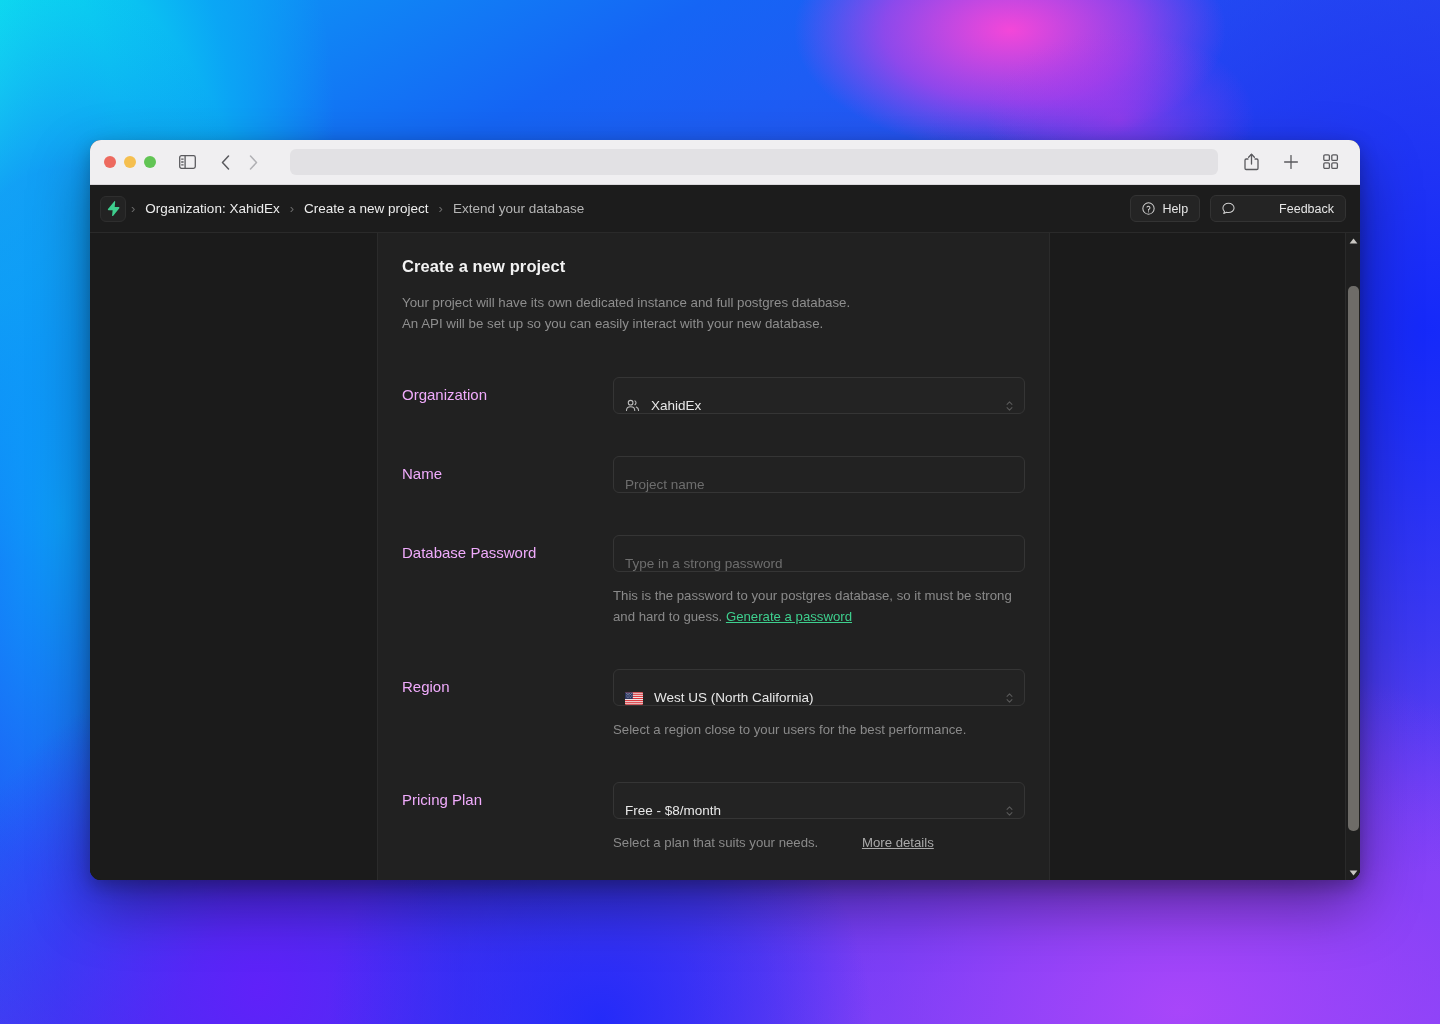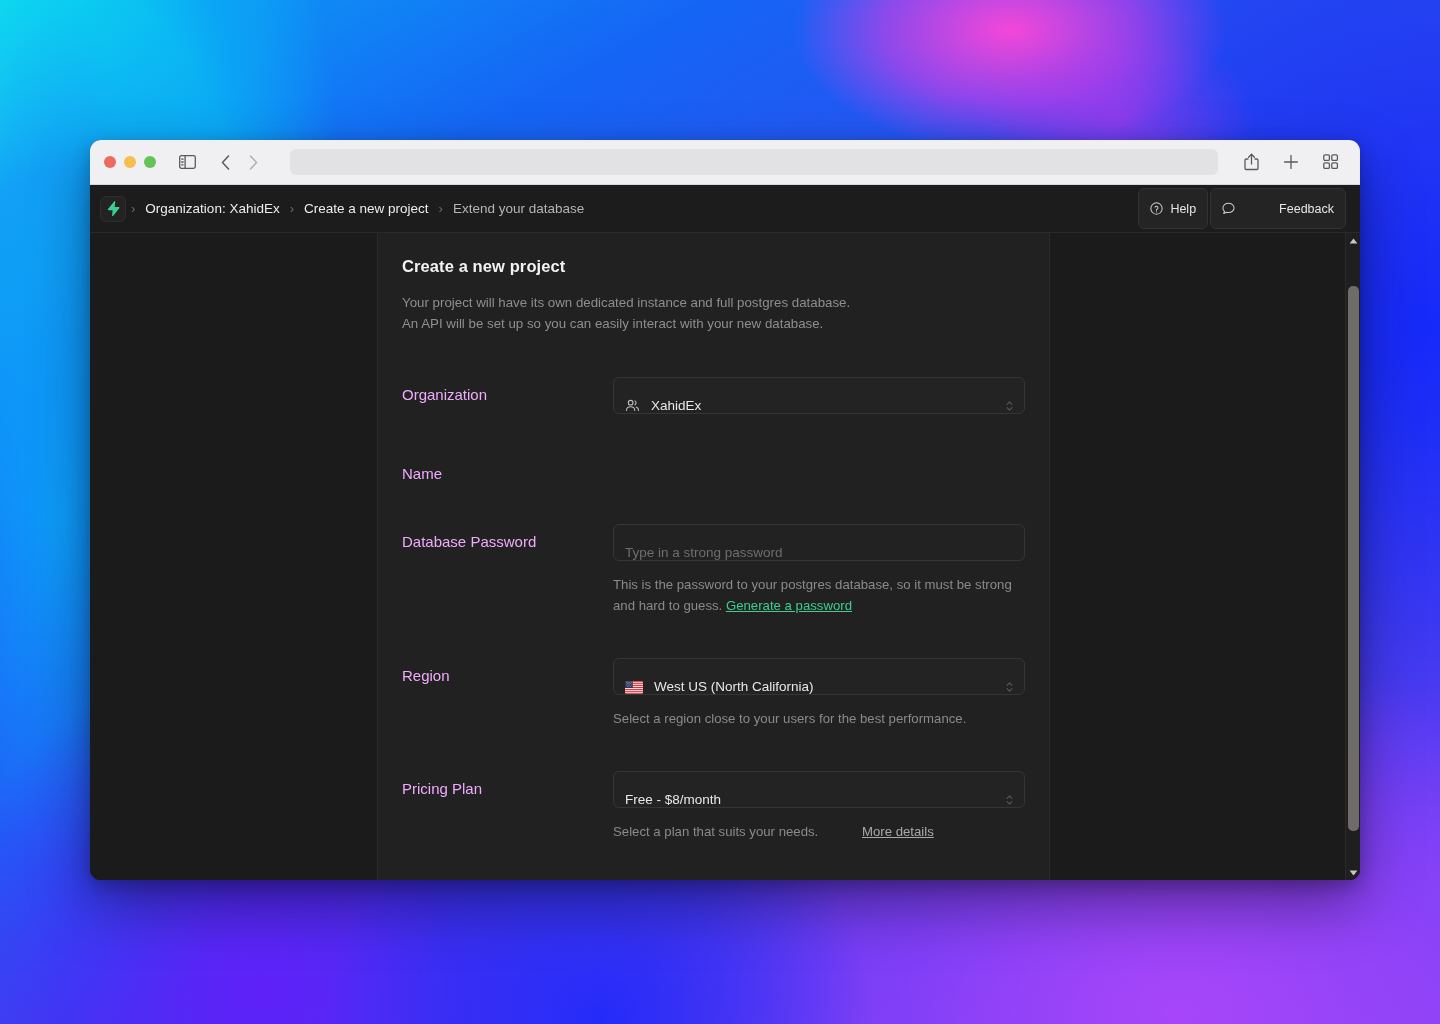--- a/index.html
+++ b/index.html
@@ -153,30 +153,30 @@
     color: #6b6b6b;
     font-size: 13px;
     padding: 0 1px;
     user-select: none;
   }
   .hdr-spacer { flex: 1; }
   .hdr-btn {
     display: inline-flex;
     align-items: center;
     gap: 7px;
-    height: 41px;
+    height: 27px;
     padding: 0 11px;
     border: 1px solid #333333;
     border-radius: 6px;
     background: #242424;
     color: #e6e6e6;
     font-size: 12.5px;
     cursor: pointer;
   }
-  .hdr-btn + .hdr-btn { margin-left: 2px; gap: 44px; }
+  .hdr-btn + .hdr-btn { margin-left: 10px; gap: 44px; }
 
   
   #content {
     position: relative;
     height: calc(740px - 45px - 48px);
     background: #1b1b1b;
     display: flex;
   }
   #left-gutter { width: 287px; background: #1b1b1b; flex: 0 0 287px; }
   #center-col  { flex: 1; display: flex; justify-content: flex-start; }
@@ -451,20 +451,25 @@
                   </svg>
                 </span>
               </div>
             </div>
           </div>
 
           <div class="divider"></div>
 
           <div class="section">
             <div class="sec-label">Name</div>
+            <div class="sec-body">
+              <div class="field input">
+                <span class="ph">Project name</span>
+              </div>
+            </div>
           </div>
 
           <div class="divider"></div>
 
           <div class="section">
             <div class="sec-label">Database Password</div>
             <div class="sec-body">
               <div class="field input">
                 <span class="ph">Type in a strong password</span>
               </div>

